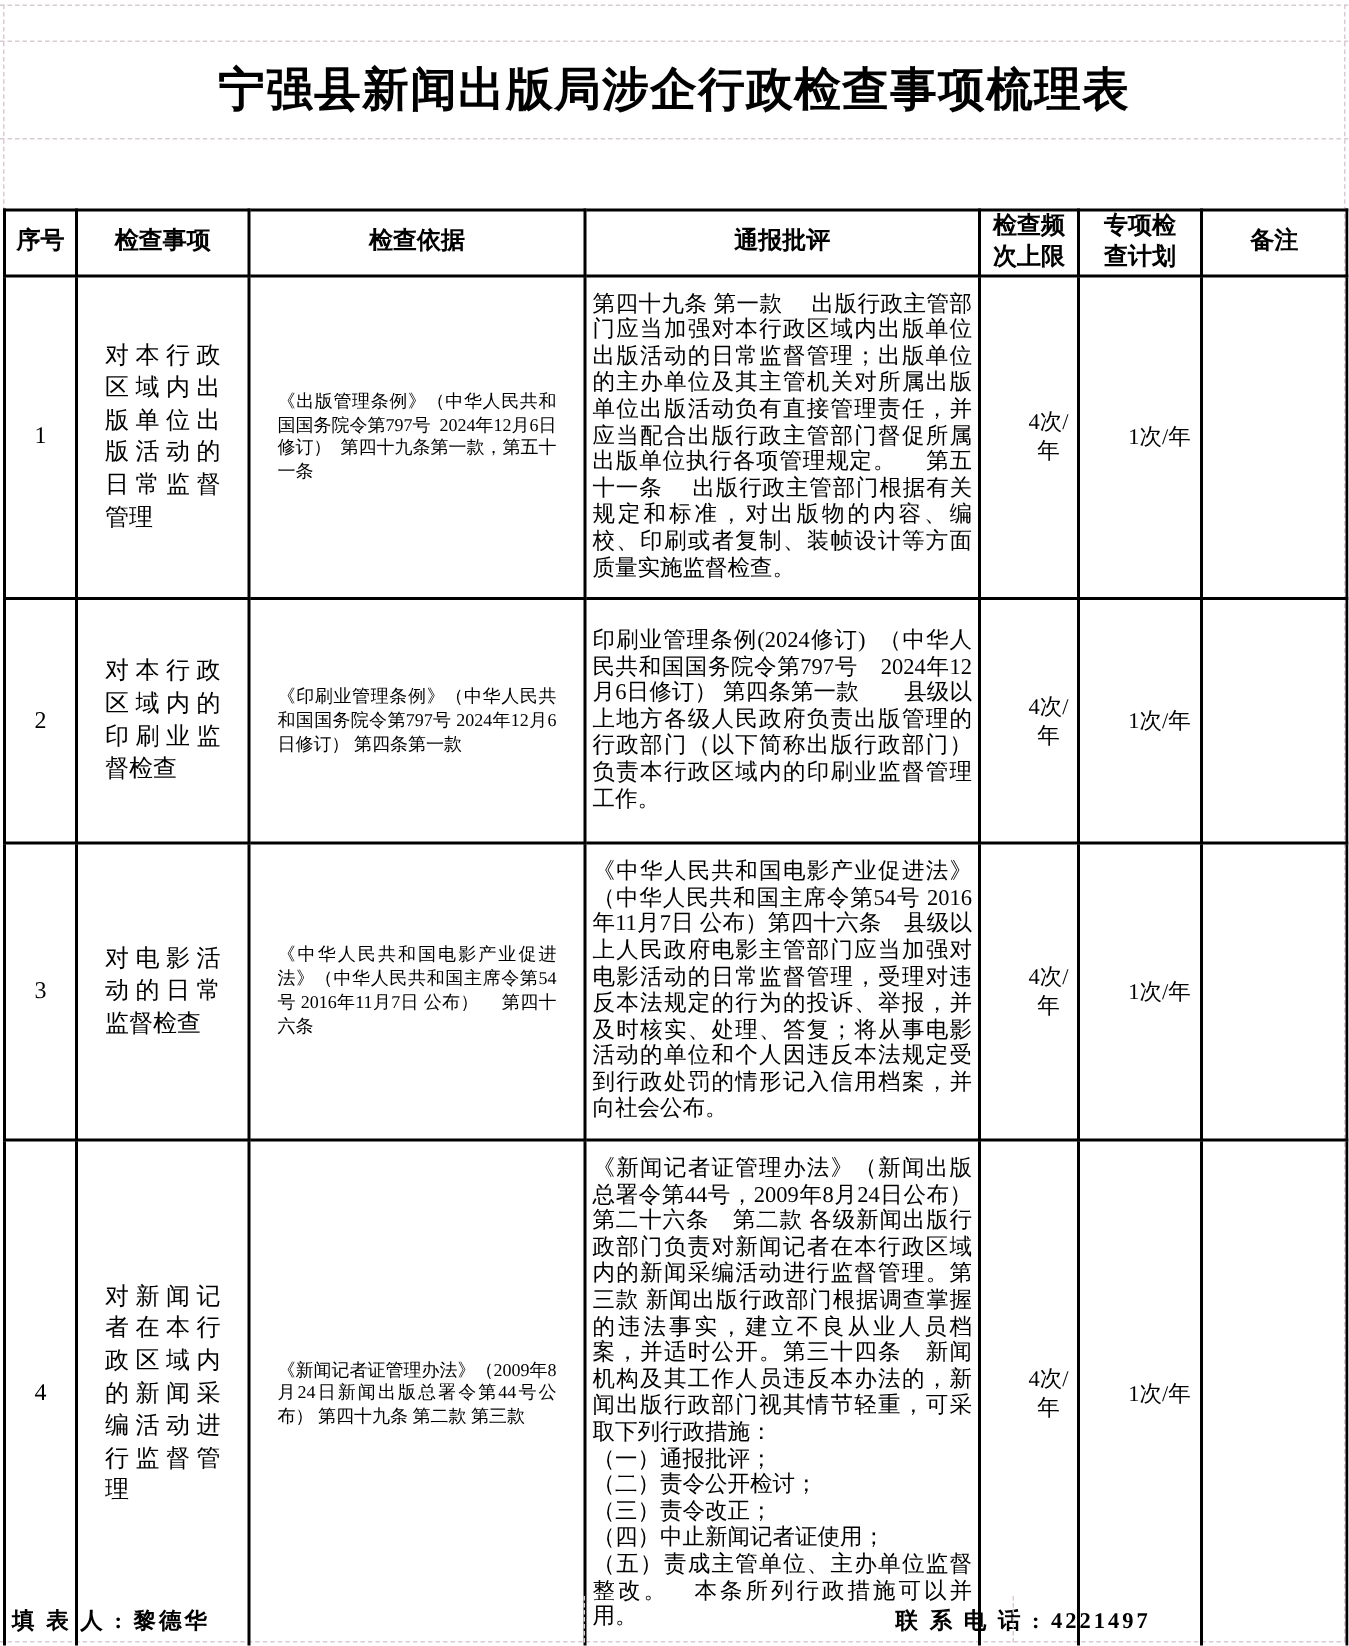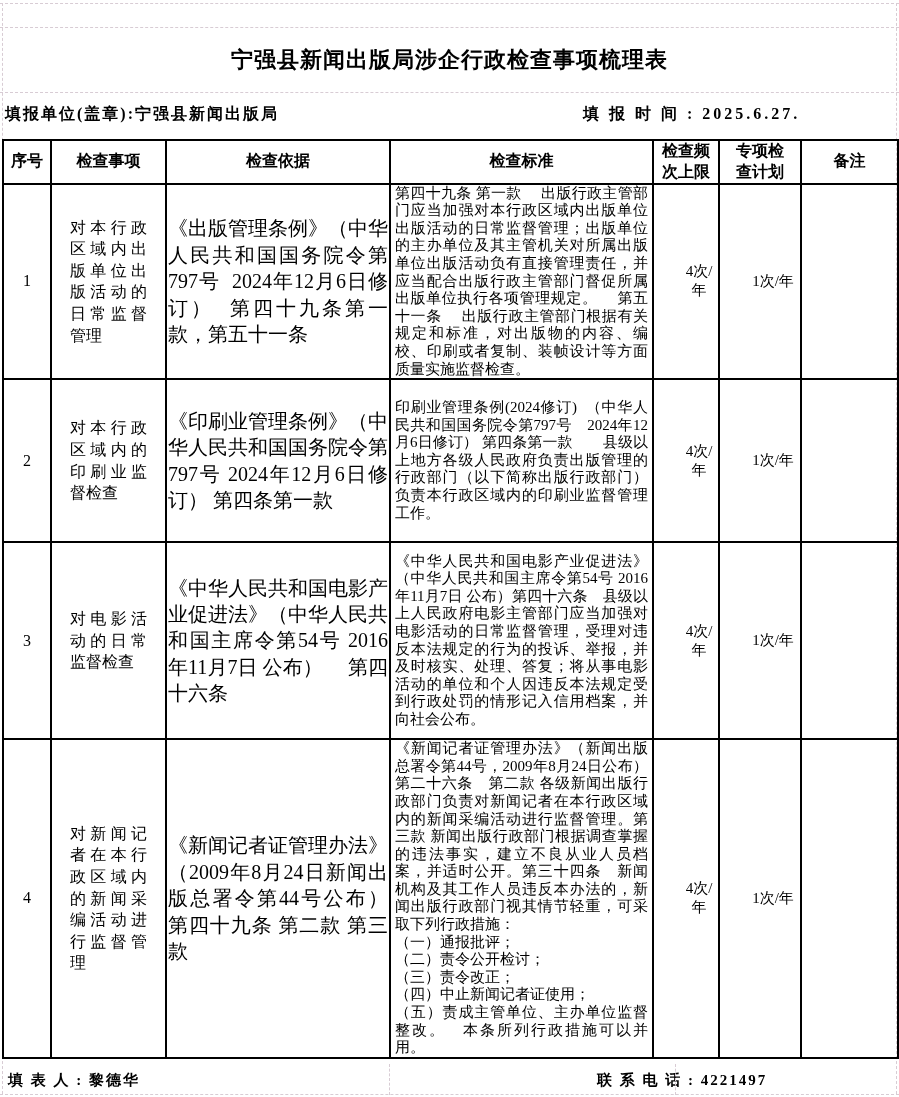--- a/index.html
+++ b/index.html
@@ -23,21 +23,21 @@
   .dash-left   { left: 2px;  top: 3px; height: 1091px; }
   .dash-right  { left: 896px; top: 3px; height: 1091px; }
   .dash-f1 { left: 389px; top: 1064px; height: 31px; }
   .dash-f2 { left: 675px; top: 1064px; height: 31px; }
 
   .title-band {
     position: absolute; top: 27px; left: 0; width: 899px; height: 65px;
     display: flex; align-items: center; justify-content: center;
   }
   .title-band h1 {
-    font-size: 22px; font-weight: bold; letter-spacing: 1px;
+    font-size: 31px; font-weight: bold; letter-spacing: 1px;
   }
 
   .info-band { position: absolute; top: 92px; left: 0; width: 899px; height: 47px; }
   .info-unit {
     position: absolute; left: 5px; top: 12px;
     font-size: 16px; font-weight: bold; letter-spacing: 2px; white-space: pre;
   }
   .info-time {
     position: absolute; left: 583px; top: 12px;
     font-size: 16px; font-weight: bold; letter-spacing: 3px; white-space: pre;
@@ -61,25 +61,25 @@
   tr.r1 { height: 195px; }
   tr.r2 { height: 163px; }
   tr.r3 { height: 197px; }
   tr.r4 { height: 318px; }
   td.c-no { text-align: center; font-size: 16px; }
   td.c-item {
     font-size: 16px; line-height: 1.35; padding: 2px 18px;
     text-align: justify; white-space: pre-wrap;
   }
   td.c-basis {
-    font-size: 20px; line-height: 1.32; padding: 2px 1px;
+    font-size: 12px; line-height: 1.32; padding: 2px 18px;
     text-align: justify; white-space: pre-wrap;
   }
   td.c-std {
-    font-size: 15px; line-height: 17.6px; padding: 0 4px;
+    font-size: 15px; line-height: 17.6px; padding: 10px 4px;
     text-align: justify; white-space: pre-wrap;
   }
   td.c-freq, td.c-plan { text-align: center; font-size: 15px; padding-left: 26px; }
   td.c-remark { }
 
   .footer-band { position: absolute; top: 1064px; left: 0; width: 899px; height: 31px; }
   .footer-filler {
     position: absolute; left: 8px; top: 7px;
     font-size: 15px; font-weight: bold; letter-spacing: 2px; white-space: pre;
   }
@@ -97,41 +97,37 @@
   <div class="dash-h dash-mid1"></div>
   <div class="dash-h dash-mid2"></div>
   <div class="dash-h dash-bottom"></div>
   <div class="dash-v dash-left"></div>
   <div class="dash-v dash-right"></div>
 
   <div class="title-band">
     <h1>宁强县新闻出版局涉企行政检查事项梳理表</h1>
   </div>
 
-  <div class="info-band">
-    <span class="info-unit">填报单位(盖章):宁强县新闻出版局</span>
-    <span class="info-time">填 报 时 间 : 2025.6.27.</span>
-  </div>
 
   <table class="main">
     <colgroup>
       <col style="width:48px">
         <col style="width:115px">
         <col style="width:224px">
       <col style="width:263px">
         <col style="width:66px">
         <col style="width:82px">
         <col style="width:97px">
     </colgroup>
     <tbody>
       <tr class="hdr">
         <th>序号</th>
         <th>检查事项</th>
         <th>检查依据</th>
-        <th>检查标准</th>
+        <th>通报批评</th>
         <th>检查频
 次上限</th>
         <th>专项检
 查计划</th>
         <th>备注</th>
       </tr>
       <tr class="r1">
         <td class="c-no">1</td>
         <td class="c-item">对本行政区域内出版单位出版活动的日常监督管理</td>
         <td class="c-basis">《出版管理条例》（中华人民共和国国务院令第797号  2024年12月6日修订）  第四十九条第一款，第五十一条</td>

